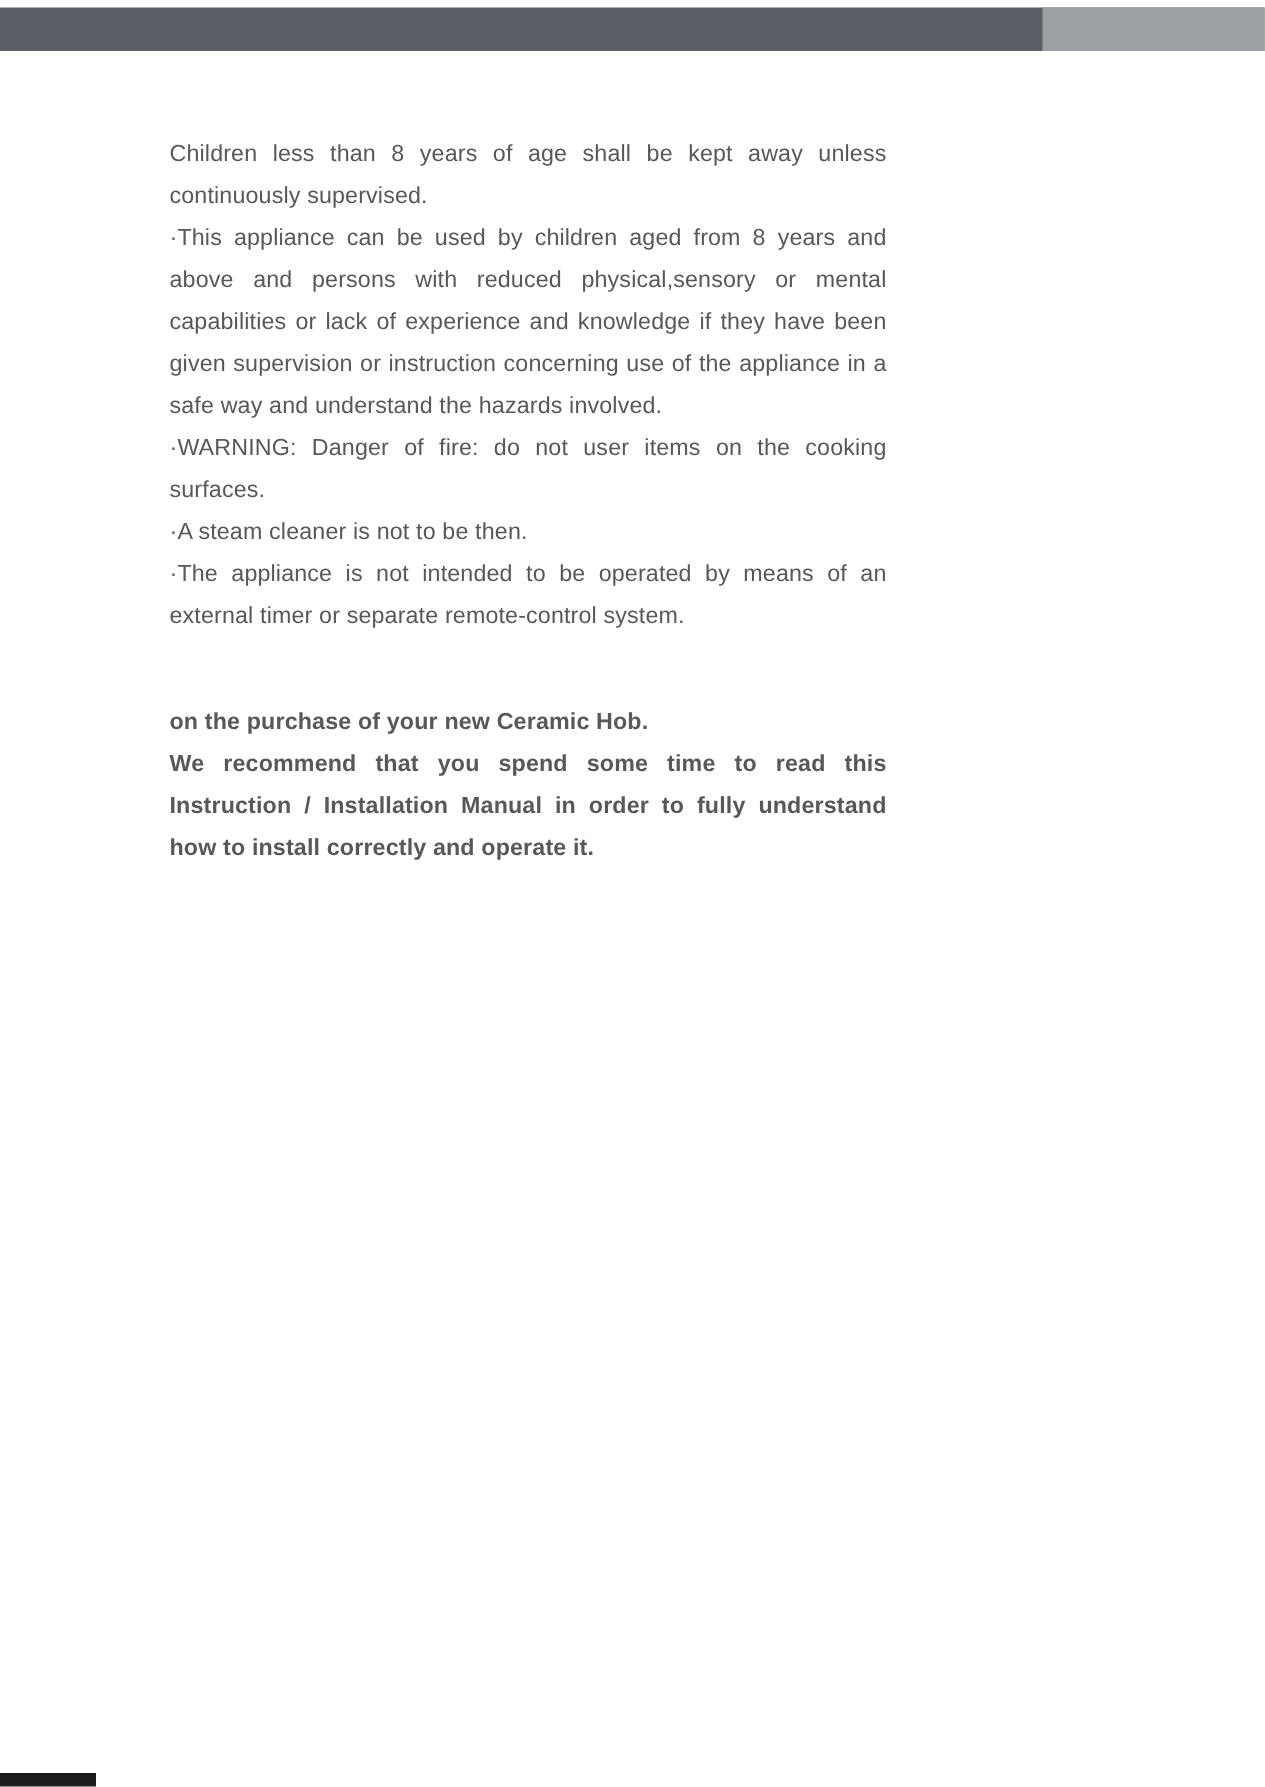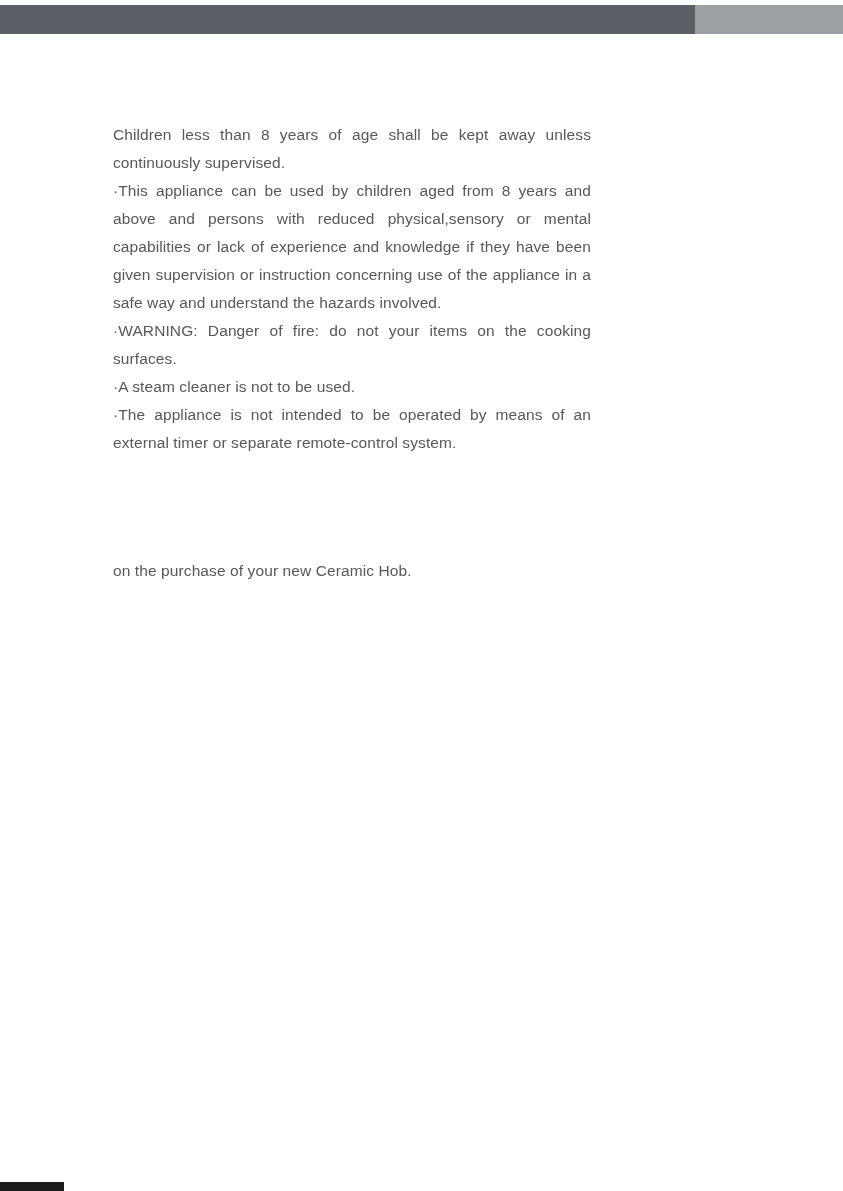--- a/index.html
+++ b/index.html
@@ -29,34 +29,35 @@
   .header-accent {
     position: absolute;
     top: 0;
     right: 0;
     width: 148px;
     height: 29px;
     background: #9ba0a5;
   }
   .content {
     position: absolute;
-    top: 50px;
+    top: 18px;
     left: 0;
     width: 680px;
     padding: 71px 89px 0 113px;
   }
   .content p {
     font-size: 15.5px;
     line-height: 28px;
     text-align: justify;
     color: #57585a;
     letter-spacing: 0.1px;
   }
   .intro-section {
-    margin-top: 100px;
+    margin-top: 43px;
+    font-weight: bold;
   }
   .corner-mark {
     position: absolute;
     left: 0;
     bottom: 0;
     width: 64px;
     height: 9px;
     background: #1c1c1c;
   }
 </style>
@@ -67,26 +68,27 @@
 
   <div class="header-bar">
     <div class="header-accent"></div>
   </div>
 
   <div class="content">
 
     <section class="safety-section">
       <p>Children less than 8 years of age shall be kept away unless continuously supervised.</p>
       <p>·This appliance can be used by children aged from 8 years and above and persons with reduced physical,sensory or mental capabilities or lack of experience and knowledge if they have been given supervision or instruction concerning use of the appliance in a safe way and understand the hazards involved.</p>
-      <p>·WARNING: Danger of fire: do not your items on the cooking surfaces.</p>
-      <p>·A steam cleaner is not to be used.</p>
+      <p>·WARNING: Danger of fire: do not user items on the cooking surfaces.</p>
+      <p>·A steam cleaner is not to be then.</p>
       <p>·The appliance is not intended to be operated by means of an external timer or separate remote-control system.</p>
     </section>
 
     <section class="intro-section">
       <p>on the purchase of your new Ceramic Hob.</p>
+      <p>We recommend that you spend some time to read this Instruction / Installation Manual in order to fully understand how to install correctly and operate it.</p>
     </section>
 
   </div>
 
   <div class="corner-mark"></div>
 
 </div>
 
 </body></html>

